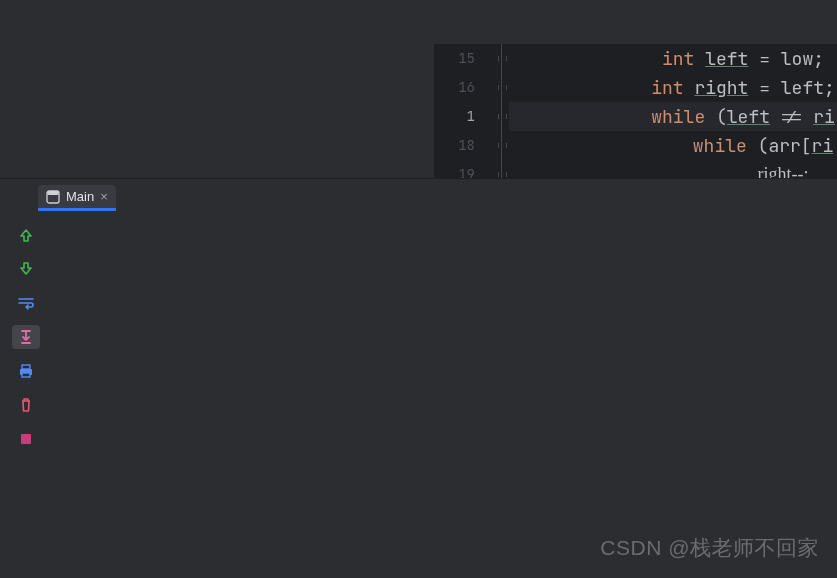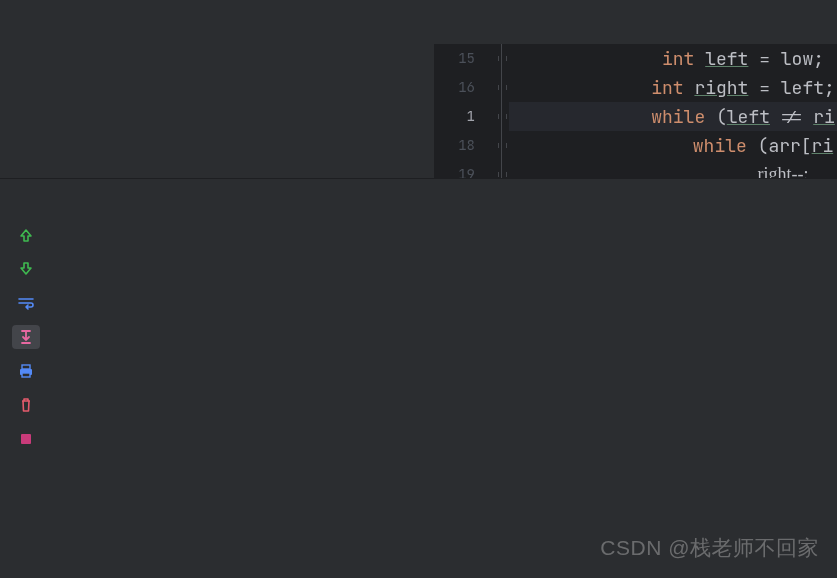--- a/index.html
+++ b/index.html
@@ -132,20 +132,32 @@
       <div class="code-line" style="padding-left: 180px;"><span class="kw">while</span><span class="op"> (arr[</span><span class="ident underline">ri</span></div>
       <div class="code-line" style="padding-left: 220px; font-family: Liberation Serif, serif;"><span class="ident underline">right</span><span class="op">--;</span></div>
       <div class="code-line" style="padding-left: 180px;"><span class="op">}</span></div>
     </div>
 </div>
 
 <div class="un-label">un:</div>
 
 <div class="run-panel">
 
+  <div class="tab-bar">
+    <div class="tab">
+      <span class="app-icon">
+        <svg width="14" height="14">
+            <rect x="1" y="1" width="12" height="12" rx="2" fill="none" stroke="#ced0d6" stroke-width="1.3"></rect>
+            <rect x="1" y="1" width="12" height="4" rx="2" fill="#ced0d6"></rect>
+          </svg>
+      </span>
+      <span>Main</span>
+      <span class="close">×</span>
+    </div>
+  </div>
 
   <div class="side-tools">
     <div class="tool">
       <svg width="16" height="16">
           <path d="M8 3 L13 9 L10 9 L10 14 L6 14 L6 9 L3 9 Z" fill="none" stroke="#3fb950" stroke-width="1.6" stroke-linejoin="round"></path>
         </svg>
     </div>
     <div class="tool">
       <svg width="16" height="16">
           <path d="M8 13 L13 7 L10 7 L10 2 L6 2 L6 7 L3 7 Z" fill="none" stroke="#3fb950" stroke-width="1.6" stroke-linejoin="round"></path>

